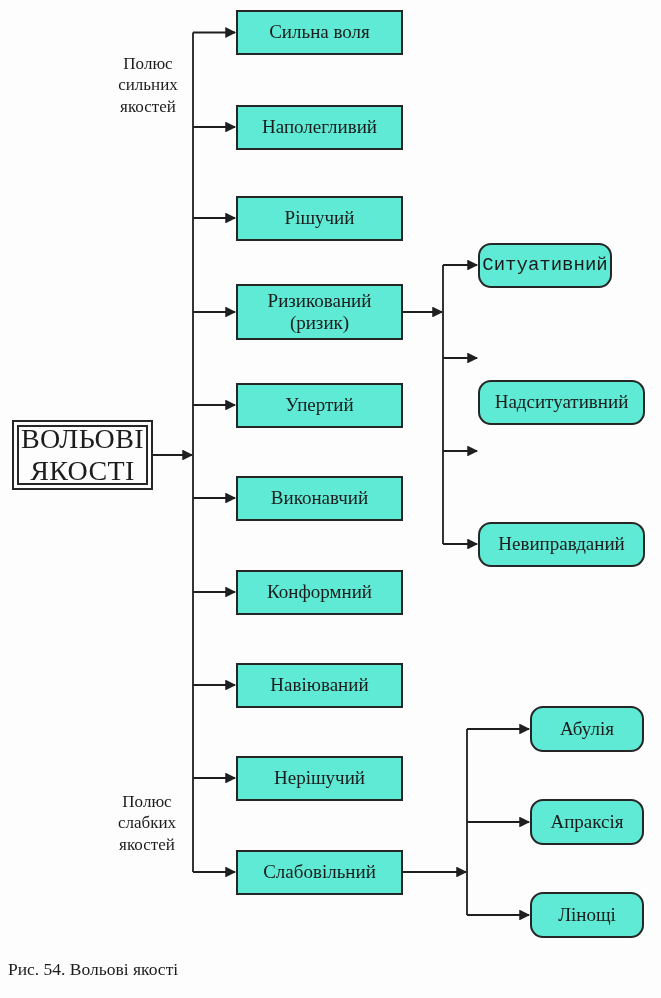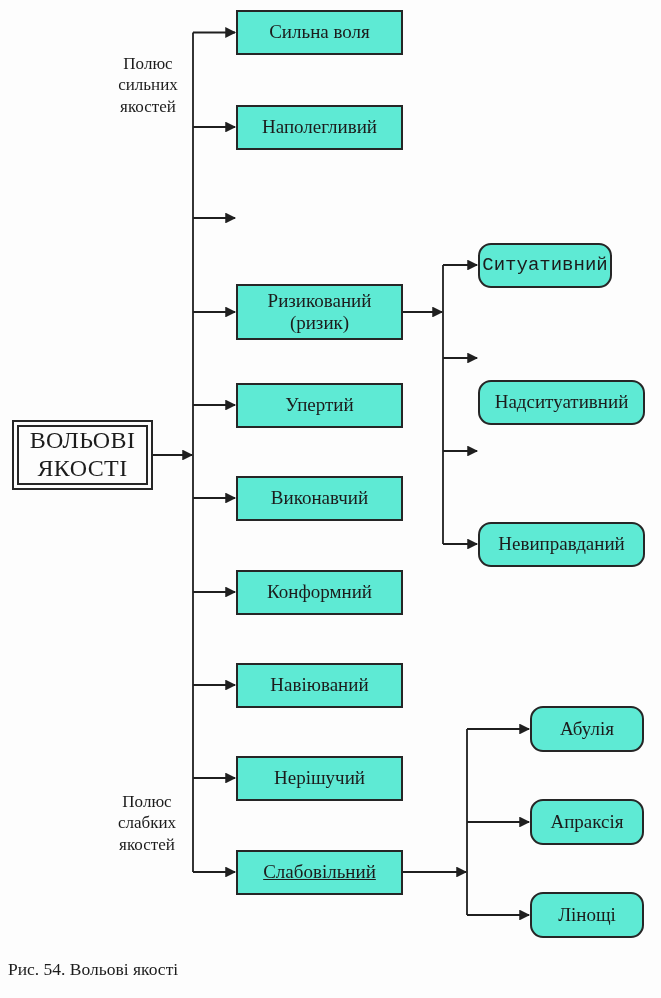--- a/index.html
+++ b/index.html
@@ -42,21 +42,21 @@
   }
   .root-inner {
     width: 100%;
     height: 100%;
     box-sizing: border-box;
     border: 2px solid #262626;
     display: flex;
     align-items: center;
     justify-content: center;
     text-align: center;
-    font-size: 24px;
+    font-size: 28px;
     line-height: 1.15;
     letter-spacing: 0.4px;
     padding: 1px 4px;
   }
   .pole {
     position: absolute;
     width: 82px;
     text-align: center;
     font-size: 17px;
     line-height: 1.25;
@@ -115,27 +115,28 @@
 
   <div class="root-outer">
     <div class="root-inner">ВОЛЬОВІ ЯКОСТІ</div>
   </div>
 
   <div class="pole pole-strong">Полюс сильних якостей</div>
   <div class="pole pole-weak">Полюс слабких якостей</div>
 
   <div class="node" style="top:10px;   height:45px;">Сильна воля</div>
   <div class="node" style="top:104.5px;height:45px;">Наполегливий</div>
+  <div class="node" style="top:195.5px;height:45px;">Рішучий</div>
   <div class="node" style="top:284px;  height:56px;">Ризикований (ризик)</div>
   <div class="node" style="top:382.5px;height:45px;font-family:Liberation Serif, serif;">Упертий</div>
   <div class="node" style="top:569.5px;height:45px;">Конформний</div>
   <div class="node" style="top:475.5px;height:45px;">Виконавчий</div>
   <div class="node" style="top:662.5px;height:45px;">Навіюваний</div>
   <div class="node" style="top:755.5px;height:45px;">Нерішучий</div>
-  <div class="node" style="top:849.5px;height:45px;text-decoration:underline;">Слабовільний</div>
+  <div class="node" style="top:849.5px;height:45px;">Слабовільний</div>
 
   <div class="node rounded" style="left:478px;width:134px;top:242.5px;height:45px;font-family:Liberation Mono, monospace;">Ситуативний</div>
   <div class="node rounded" style="left:478px;width:167px;top:335.5px;height:45px;margin-top:44px;">Надситуативний</div>
   <div class="node rounded" style="left:478px;width:167px;top:521.5px;height:45px;">Невиправданий</div>
 
   <div class="node rounded" style="left:530px;width:114px;top:706px;height:46px;">Абулія</div>
   <div class="node rounded" style="left:530px;width:114px;top:799px;height:46px;">Апраксія</div>
   <div class="node rounded" style="left:530px;width:114px;top:892px;height:46px;">Лінощі</div>
 
   <div class="caption">Рис. 54. Вольові якості</div>

